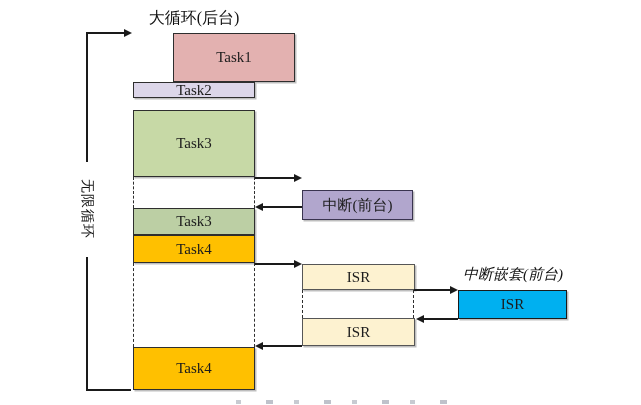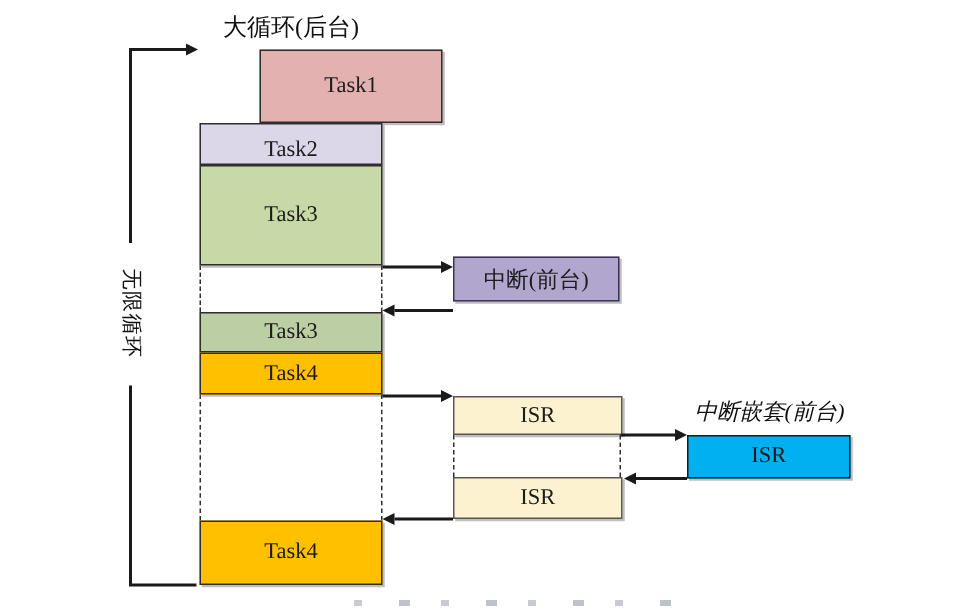--- a/index.html
+++ b/index.html
@@ -53,41 +53,41 @@
   <div class="vline" style="left:86px;top:32px;height:130px;"></div>
   <div class="vline" style="left:86px;top:257px;height:133px;"></div>
   <div class="hline" style="left:86px;top:32px;width:38px;"></div>
   <div class="arr-r" style="left:124px;top:29px;"></div>
   <div class="hline" style="left:86px;top:389px;width:45px;"></div>
   <div class="loop-label">无限循环</div>
 
   <div class="box" style="left: 133px; top: 33px; width: 122px; height: 49px; background: rgb(227, 177, 176); margin-left: 40px;">
     <span>Task1</span>
   </div>
-  <div class="box" style="left: 133px; top: 82px; width: 122px; height: 28px; background: rgb(220, 214, 233); align-items: flex-end;">
+  <div class="box" style="left: 133px; top: 82px; width: 122px; height: 16px; background: rgb(220, 214, 233);">
     <span>Task2</span>
   </div>
   <div class="box" style="left: 133px; top: 110px; width: 122px; height: 67px; background: rgb(199, 217, 166);">
     <span>Task3</span>
   </div>
   <div class="gapbox" style="left:133px;top:177px;width:122px;height:31px;"></div>
   <div class="box" style="left: 133px; top: 208px; width: 122px; height: 27px; background: rgb(188, 207, 164);">
     <span>Task3</span>
   </div>
   <div class="box" style="left: 133px; top: 235px; width: 122px; height: 28px; background: rgb(255, 192, 0);">
     <span>Task4</span>
   </div>
   <div class="gapbox" style="left:133px;top:263px;width:122px;height:84px;"></div>
   <div class="box" style="left: 133px; top: 347px; width: 122px; height: 43px; background: rgb(255, 192, 0);">
     <span>Task4</span>
   </div>
 
   <div class="hline" style="left:255px;top:177px;width:40px;"></div>
   <div class="arr-r" style="left:294px;top:174px;"></div>
-  <div class="box" style="left: 302px; top: 171px; width: 111px; height: 30px; border: 1.5px solid rgb(58, 52, 80); background: rgb(177, 166, 205);">
+  <div class="box" style="left: 302px; top: 190px; width: 111px; height: 30px; border: 1.5px solid rgb(58, 52, 80); background: rgb(177, 166, 205);">
     <span>中断(前台)</span>
   </div>
   <div class="arr-l" style="left:255px;top:203px;"></div>
   <div class="hline" style="left:263px;top:206px;width:39px;"></div>
 
   <div class="hline" style="left:255px;top:263px;width:40px;"></div>
   <div class="arr-r" style="left:294px;top:260px;"></div>
   <div class="box" style="left: 302px; top: 264px; width: 113px; height: 26px; border: 1px solid rgb(86, 86, 86); background: rgb(253, 242, 208);">
     <span>ISR</span>
   </div>

